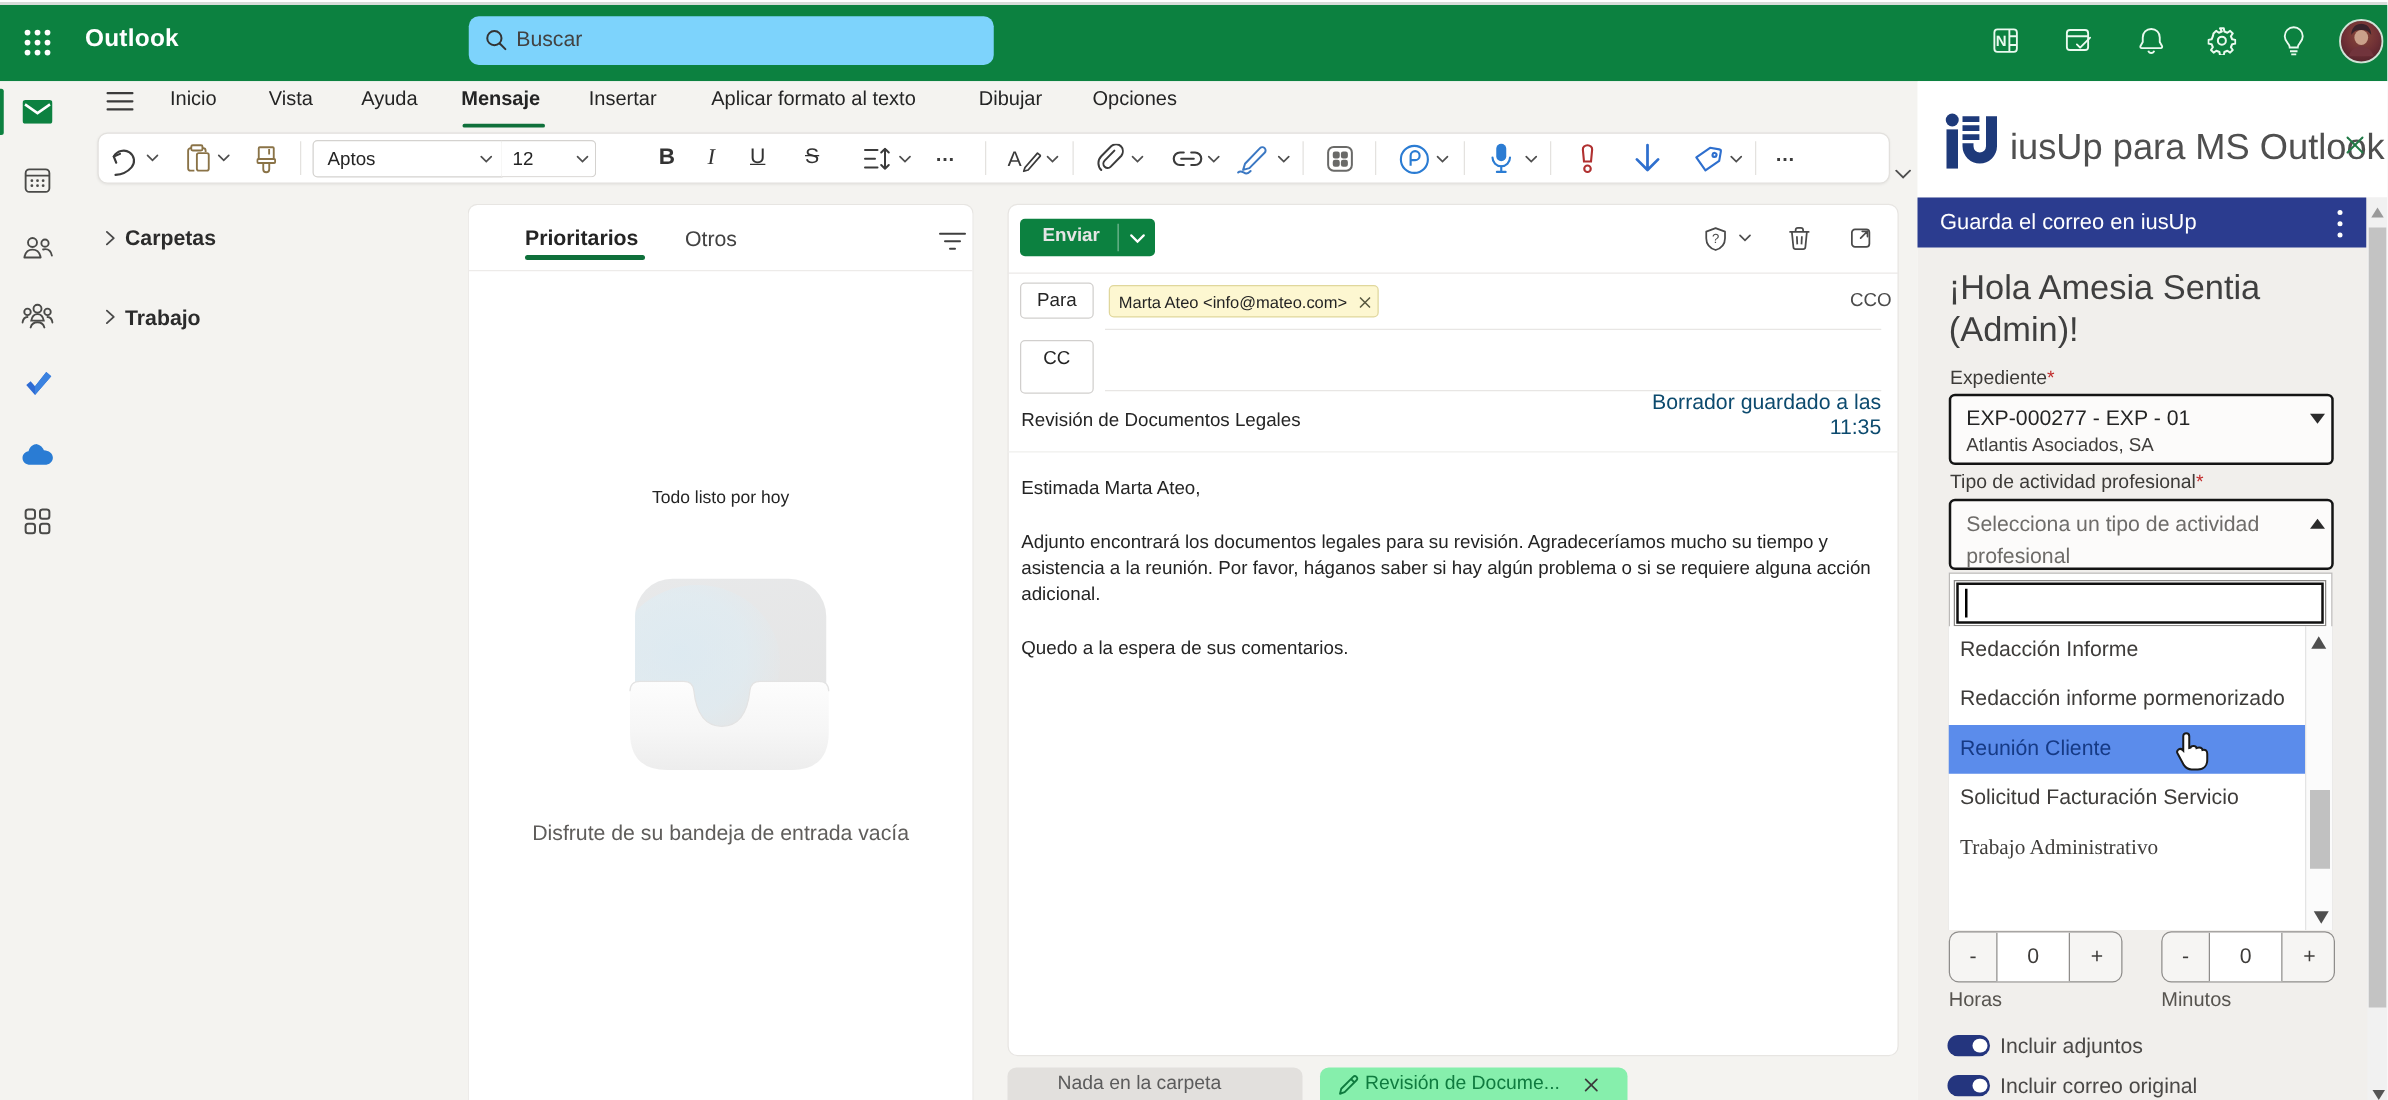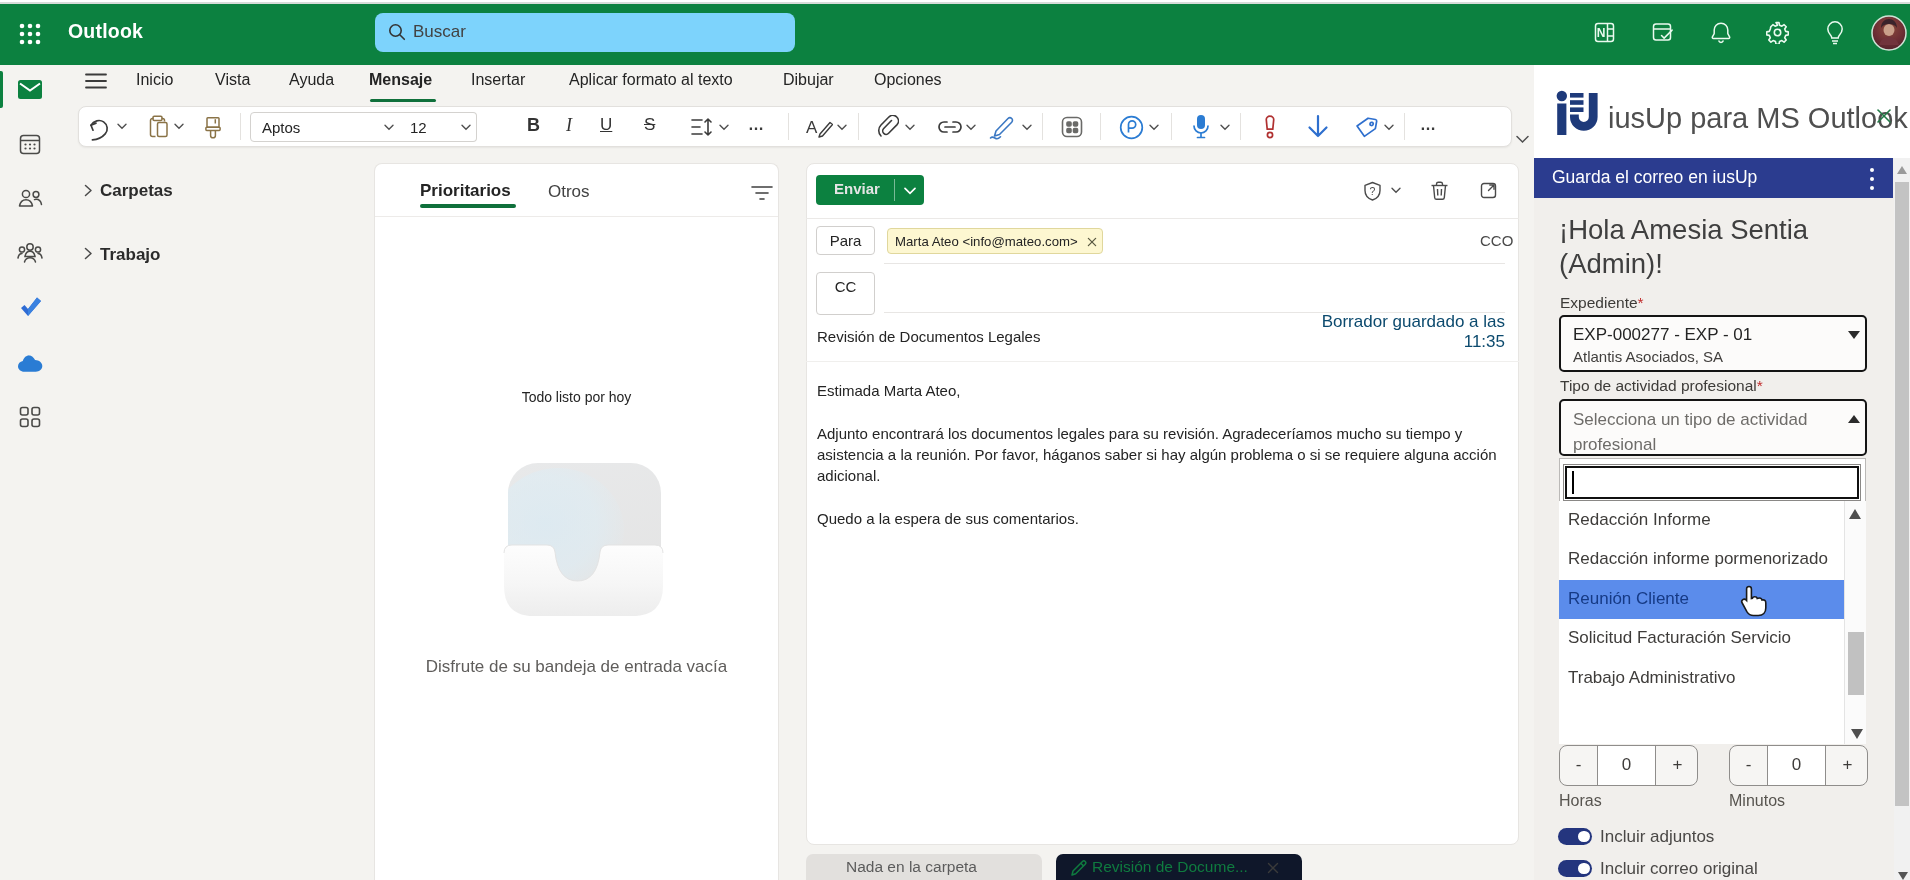--- a/index.html
+++ b/index.html
@@ -384,21 +384,21 @@
     </div>
 <div class="abs" style="left:884px;top:312px;width:621px;height:1px;background:#e8e6e4;"></div>
 <div class="abs" style="left:817px;top:328px;font-size:15px;color:#242424;">Revisión de Documentos Legales</div>
 <div class="abs" style="left:1285px;top:312px;width:220px;text-align:right;font-size:17px;color:#0c4a6e;">Borrador guardado a las 11:35</div>
 <div class="abs" style="left:806px;top:361px;width:713px;height:1px;background:#f0efed;"></div>
 <div class="abs" style="left:817px;top:380px;width:720px;white-space:nowrap;font-size:15px;line-height:21.3px;color:#242424;">Estimada Marta Ateo,<br><br>Adjunto encontrará los documentos legales para su revisión. Agradeceríamos mucho su tiempo y<br>asistencia a la reunión. Por favor, háganos saber si hay algún problema o si se requiere alguna acción<br>adicional.<br><br>Quedo a la espera de sus comentarios.</div>
 
 <div class="abs" style="left:806px;top:854px;width:236px;height:26px;background:#e2e0dd;border-radius:7px 7px 0 0;">
       <div style="margin:4px 0 0 40px;font-size:15.5px;color:#5c5c5c;">Nada en la carpeta</div>
     </div>
-<div class="abs" style="left:1056px;top:854px;width:246px;height:26px;background:#0f172a;border-radius:7px 7px 0 0;">
+<div class="abs" style="left:1056px;top:854px;width:246px;height:26px;background:#86efac;border-radius:7px 7px 0 0;">
  <svg class="abs" style="left:14px;top:6px" width="17" height="17" viewBox="0 0 17 17" fill="none" stroke="#0f7b3f" stroke-width="1.5">
         <path d="M2 15l1-4L12.5 1.5a1.9 1.9 0 0 1 2.7 2.7L5.7 13.7z" stroke-linejoin="round"></path>
         <line x1="10.8" y1="3.2" x2="13.5" y2="5.9"></line>
       </svg>
  <div class="abs" style="left:36px;top:4px;font-size:15.5px;color:#0f7b3f;">Revisión de Docume...</div>
  <svg class="abs" style="left:211px;top:8px" width="12" height="12" viewBox="0 0 12 12" stroke="#3a3a3a" stroke-width="1.4" stroke-linecap="round">
         <line x1="1.5" y1="1.5" x2="10.5" y2="10.5"></line>
         <line x1="10.5" y1="1.5" x2="1.5" y2="10.5"></line>
       </svg>
 </div>
@@ -438,21 +438,21 @@
  <div class="tri abs" style="left:287px;top:14px;border-left:6px solid transparent;border-right:6px solid transparent;border-bottom:8px solid #2b2b2b;"></div>
 </div>
 <div class="abs" style="left:1559px;top:458px;width:307px;height:286px;background:#fff;border:1px solid #bbb9b7;"></div>
 <div class="abs" style="left:1565px;top:466px;width:294px;height:33px;background:#fff;border:2px solid #101010;outline:1px solid #8a8886;outline-offset:1px;"></div>
 <div class="abs" style="left:1572px;top:471px;width:1.5px;height:23px;background:#000;"></div>
 <div class="abs" style="left:1559px;top:501px;width:285px;height:243px;background:#fff;font-size:17px;color:#3e3c3a;">
  <div style="height:39.4px;padding:9px 0 0 9px;">Redacción Informe</div>
  <div style="height:39.4px;padding:9px 0 0 9px;">Redacción informe pormenorizado</div>
  <div style="height:39.4px;padding:9px 0 0 9px;background:#5b8ceb;color:#163a85;">Reunión Cliente</div>
  <div style="height:39.4px;padding:9px 0 0 9px;">Solicitud Facturación Servicio</div>
- <div style="height:39.4px;padding:9px 0 0 9px;">Trabajo Administrativo</div>
+ <div style="height:39.4px;padding:9px 0 0 9px;font-family:Liberation Serif, serif;">Trabajo Administrativo</div>
 </div>
 <svg class="abs" style="left:1739px;top:584px" width="30" height="34" viewBox="0 0 30 34">
       <path d="M10 2.5c1.4 0 2.4 1 2.4 2.4v9.5l1-.2c.6-2 4.4-1.8 4.8.2 2.8-1.2 4.6.2 4.8 1.6 2.6-.6 3.8.8 3.8 3v5c0 4.5-2.8 7.5-7.5 7.5h-5c-3 0-4.7-1.2-6.3-3.6L3.2 19c-.8-1.2-.5-2.6.6-3.4 1-.7 2.4-.5 3.3.4l.5.5V4.9C7.6 3.5 8.6 2.5 10 2.5z" fill="#fff" stroke="#1a1a1a" stroke-width="1.6"></path>
     </svg>
 <div class="abs" style="left:1844px;top:501px;width:22px;height:243px;background:#fbfbfb;border-left:1px solid #e4e4e4;">
  <div class="tri abs" style="left:4px;top:8px;border-left:6.5px solid transparent;border-right:6.5px solid transparent;border-bottom:10px solid #4f4f4f;"></div>
  <div class="abs" style="left:3px;top:131px;width:16px;height:63px;background:#c1c1c1;"></div>
  <div class="tri abs" style="left:6px;top:228px;border-left:6.5px solid transparent;border-right:6.5px solid transparent;border-top:10px solid #4f4f4f;"></div>
 </div>
 

